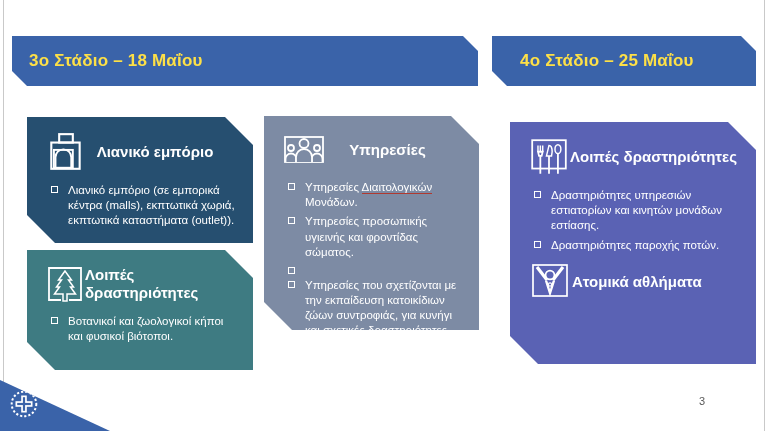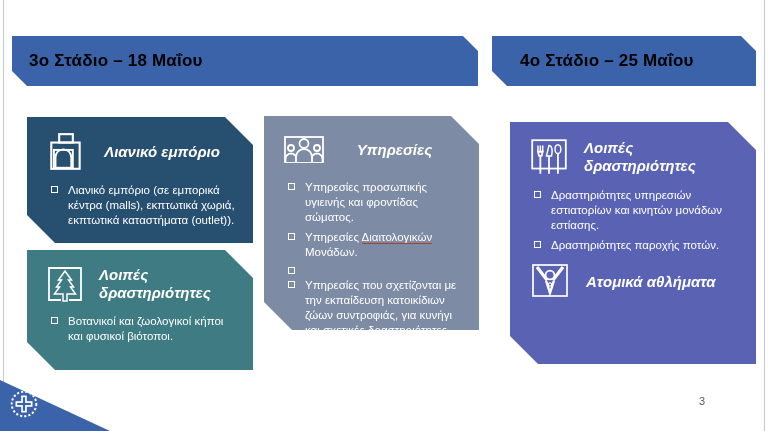--- a/index.html
+++ b/index.html
@@ -10,38 +10,38 @@
   *{margin:0;padding:0;box-sizing:border-box;}
   html,body{background:#fff;}
   body{font-family:"Liberation Sans","DejaVu Sans",sans-serif;}
   .slide{position:relative;width:768px;height:431px;background:#fff;overflow:hidden;}
   .slide::before,.slide::after{content:"";position:absolute;top:0;bottom:0;width:1px;background:var(--edge_gray);}
   .slide::before{left:3px;}
   .slide::after{right:3px;}
 
   .banner{
     position:absolute;top:36px;height:50px;background:var(--banner_blue);
-    color:#000000;display:flex;align-items:center;padding-left:17px;
+    color:#fde047;display:flex;align-items:center;padding-left:17px;
     font-size:17px;font-weight:bold;letter-spacing:.2px;
     clip-path:polygon(0 0,calc(100% - 15px) 0,100% 15px,100% 100%,15px 100%,0 calc(100% - 15px));
   }
   .banner-left{left:12px;width:466px;}
   .banner-right{left:492px;width:264px;padding-left:28px;}
 
   .card{
     position:absolute;color:#fff;
     clip-path:polygon(0 0,calc(100% - 28px) 0,100% 28px,100% 100%,28px 100%,0 calc(100% - 28px));
     padding:14px 16px 10px 18px;
   }
   .card-retail{left:27px;top:117px;width:226px;height:126px;background:var(--navy);}
   .card-other-left{left:27px;top:250px;width:226px;height:120px;background:var(--teal);}
   .card-services{left:264px;top:116px;width:215px;height:214px;background:var(--slate);}
   .card-right{left:510px;top:122px;width:246px;height:242px;background:var(--purple);}
 
-  .card-head{display:flex;align-items:center;gap:14px;margin-bottom:10px;font-style:italic;}
+  .card-head{display:flex;align-items:center;gap:0;margin-bottom:10px;}
   .card-head .icon{flex:0 0 auto;display:block;line-height:0;}
   .card-title{font-size:15px;font-weight:bold;line-height:1.2;}
   .title-center{flex:1;text-align:center;padding-right:14px;}
 
   .li{display:flex;align-items:flex-start;margin-bottom:4px;
       font-size:11.5px;line-height:1.32;}
   .blt{flex:0 0 auto;width:7px;height:7px;border:1.4px solid #fff;
        margin:3px 10px 0 6px;display:inline-block;}
   .li-text{display:inline;}
   .misspell{border-bottom:1.6px solid var(--red_underline);}
@@ -114,25 +114,25 @@
           <circle cx="35" cy="18" r="3" fill="#7d8ba4"></circle>
           <path d="M29.5 32 v-3 a5.5 5.5 0 0 1 11 0 v3" fill="#7d8ba4"></path>
           <circle cx="22" cy="13.5" r="4.5" fill="#7d8ba4"></circle>
           <path d="M14 32 v-5 a8 8 0 0 1 16 0 v5" fill="#7d8ba4"></path>
         </svg>
       </span>
       <div class="card-title title-center">Υπηρεσίες</div>
     </div>
     <div class="li">
       <span class="blt"></span>
-      <span class="li-text">Υπηρεσίες προσωπικής υγιεινής και φροντίδας σώματος.</span>
+      <span class="li-text"><span>Υπηρεσίες </span><span class="misspell">Διαιτολογικών</span><span> Μονάδων.</span></span>
     </div>
     <div class="li">
       <span class="blt"></span>
-      <span class="li-text"><span>Υπηρεσίες </span><span class="misspell">Διαιτολογικών</span><span> Μονάδων.</span></span>
+      <span class="li-text">Υπηρεσίες προσωπικής υγιεινής και φροντίδας σώματος.</span>
     </div>
     <div class="li">
       <span class="blt"></span>
     </div>
     <div class="li">
       <span class="blt"></span>
       <span class="li-text">Υπηρεσίες που σχετίζονται με την εκπαίδευση κατοικίδιων ζώων συντροφιάς, για κυνήγι και σχετικές δραστηριότητες.</span>
     </div>
   </div>
 

